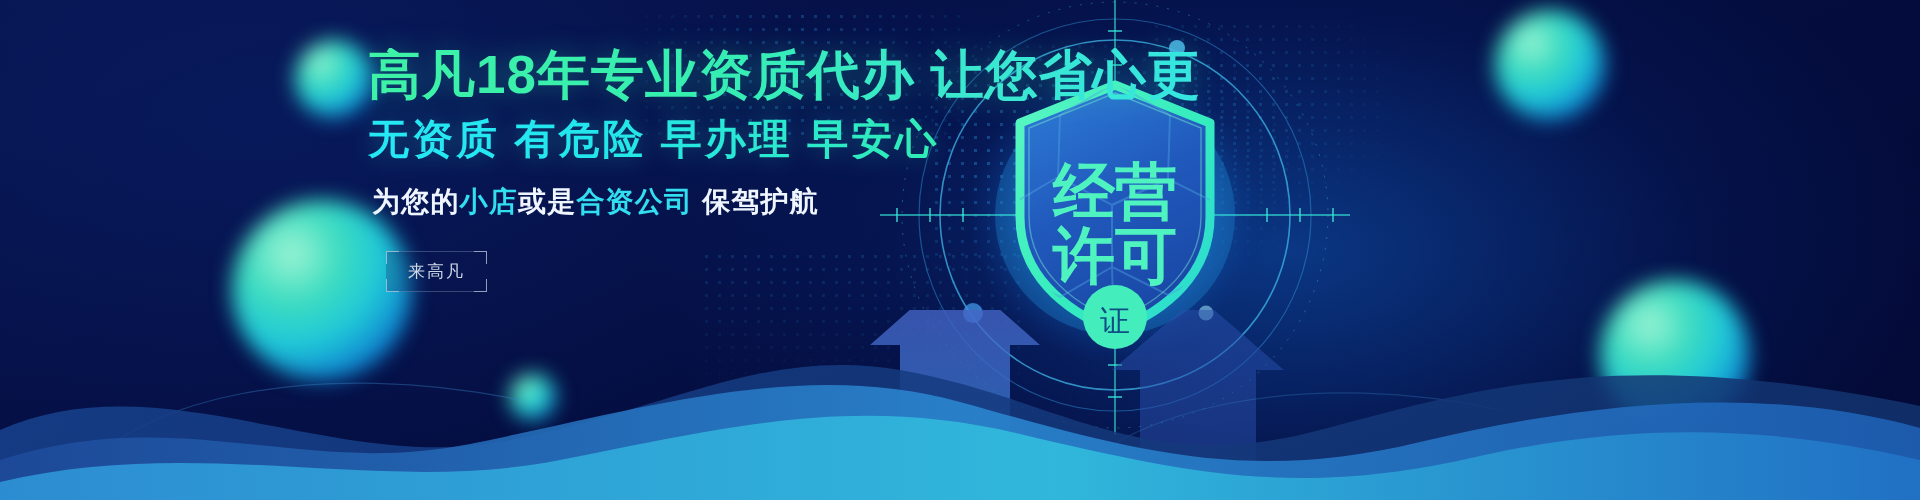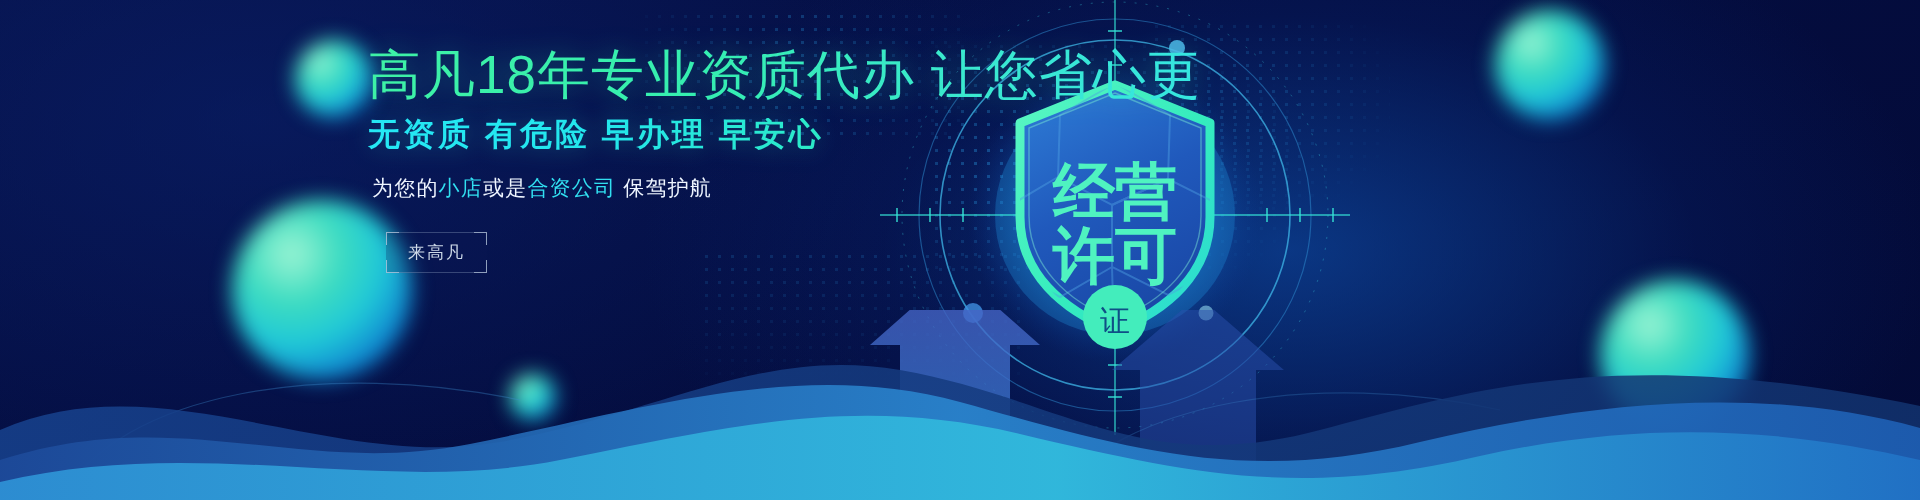--- a/index.html
+++ b/index.html
@@ -58,39 +58,39 @@
   
   #emblem { position:absolute; left:880px; top:-35px; width:470px; height:470px; }
 
   
   #waves { position:absolute; left:0; bottom:0; width:1920px; height:190px; }
 
   
   #copy { position:absolute; left:368px; top:48px; width:830px; }
 
   #headline {
-    font-size:53px; font-weight:normal; line-height:1.02;
+    font-size:53px; font-weight:bold; line-height:1.02;
     letter-spacing:1px; white-space:nowrap;
     background:linear-gradient(92deg,#3ef2a6 0%,#35eeb0 40%,#3ae8cf 72%,#35e6e0 100%);
     -webkit-background-clip:text; background-clip:text;
     -webkit-text-fill-color:transparent; color:transparent;
     filter:drop-shadow(0 0 14px rgba(40,235,190,0.35));
   }
   #subhead {
     margin-top:16px;
-    font-size:32px; font-weight:bold; line-height:1.05;
+    font-size:41px; font-weight:bold; line-height:1.05;
     letter-spacing:3px; white-space:nowrap;
     background:linear-gradient(92deg,#25e8f5 0%,#23e6ec 28%,#2eebbd 62%,#3cf08a 100%);
     -webkit-background-clip:text; background-clip:text;
     -webkit-text-fill-color:transparent; color:transparent;
     filter:drop-shadow(0 0 12px rgba(45,230,220,0.32));
   }
   #tagline {
     margin-top:22px; margin-left:4px;
-    font-size:21px; color:#eef5ff; letter-spacing:1.2px; white-space:nowrap;
+    font-size:28px; color:#eef5ff; letter-spacing:1.2px; white-space:nowrap;font-weight:bold;
   }
   #tagline .hl { color:#31dff0; }
 
   #chips { margin-top:30px; margin-left:18px; display:flex; gap:20px; }
   .chip {
     position:relative;
     padding:9px 22px;
     font-size:17px; color:#cdd9e8; letter-spacing:2px; white-space:nowrap;
     background:rgba(10,25,85,0.25);
   }

